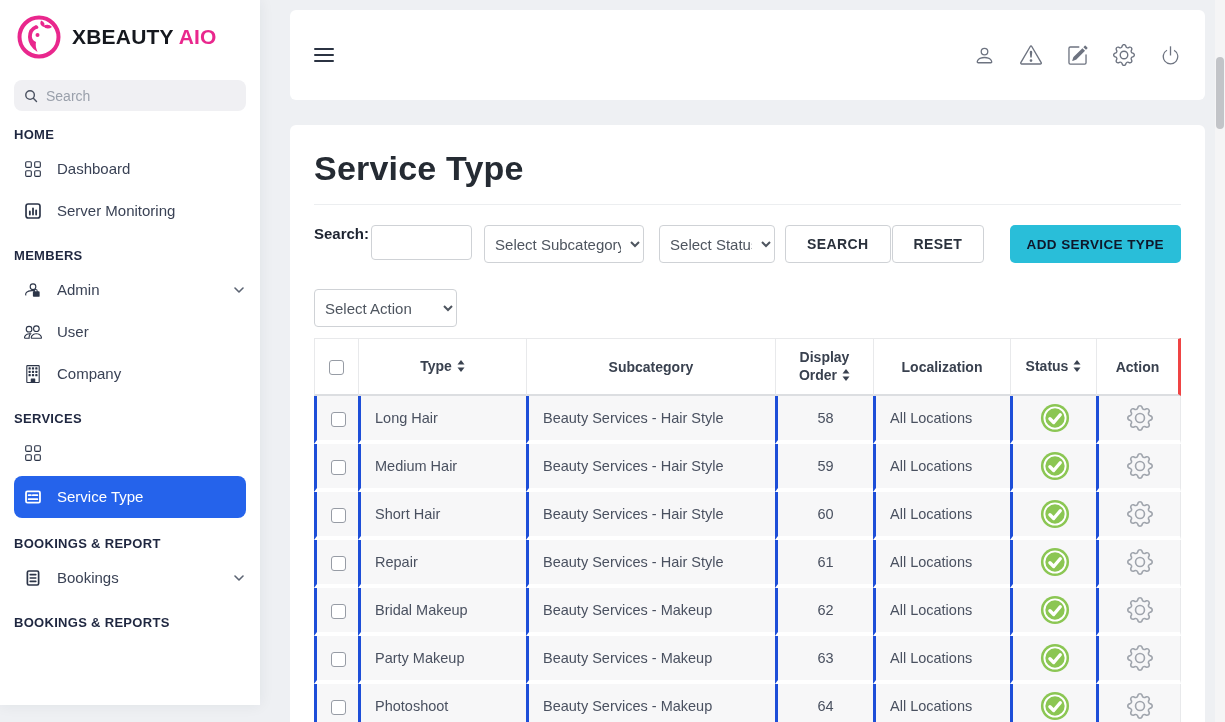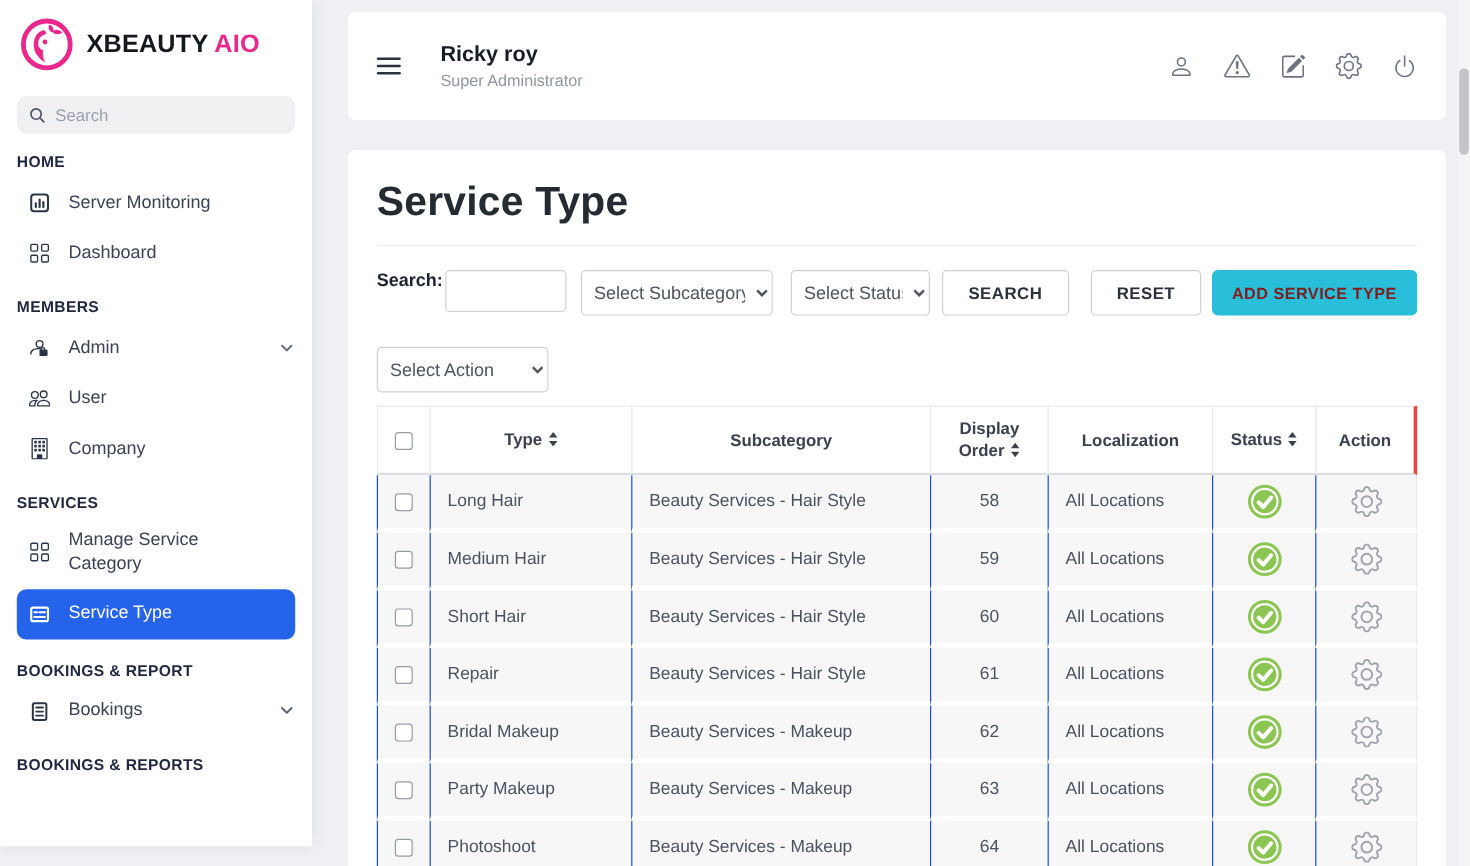--- a/index.html
+++ b/index.html
@@ -49,33 +49,33 @@
   .search-box { width:101px; height:35px; border:1px solid #cfd2d6; border-radius:4px;
                 font-size:15px; padding:0 8px; color:#3a4150; outline:none; font-family:inherit; }
   select { height:38px; border:1px solid #cfd2d6; border-radius:4px; background:#fff;
            color:#4e555f; font-size:15px; padding:0 6px; font-family:inherit; outline:none; }
   .sel-subcategory { width:160px; margin-left:12px; }
   .sel-status { width:116px; margin-left:15px; }
   .btn-ghost { height:38px; padding:0 21px; background:#fff; border:1px solid #cfd2d6; border-radius:4px;
                font-size:14px; font-weight:700; color:#2a313c; letter-spacing:.4px; cursor:pointer;
                font-family:inherit; }
   .btn-search { margin-left:10px; }
-  .btn-reset  { margin-left:18px; }
+  .btn-reset  { margin-left:1px; }
   .btn-add { margin-left:auto; height:38px; padding:0 17px; background:#29bed9; border:none; border-radius:5px;
-             color:#7f1d1d; font-weight:700; font-size:13.5px; letter-spacing:.4px; cursor:pointer; font-family:inherit; }
+             color:#0f172a; font-weight:700; font-size:13.5px; letter-spacing:.4px; cursor:pointer; font-family:inherit; }
   .action-row { margin-top:26px;text-decoration:underline; }
   .sel-action { width:143px; }
 
   
   table { margin-top:11px; width:100%; border-collapse:separate; border-spacing:0; table-layout:fixed; }
   th { background:#fff; border-top:1px solid #e8e9eb; border-bottom:2px solid #dcdee1; border-left:1px solid #e8e9eb;
        padding:9px 14px; font-size:14px; font-weight:700; color:#39414f; text-align:center; vertical-align:middle;
        height:52px; line-height:1.3; }
   th:last-child { border-right:3px solid #ef4444; }
-  td { background:#f7f7f8; border-left:1px solid #1d4ed8; border-bottom:4px solid #fff;
+  td { background:#f7f7f8; border-left:3px solid #1d4ed8; border-bottom:4px solid #fff;
        padding:0 14px; height:48px; font-size:14.5px; color:#4a5160; vertical-align:middle; }
   td:last-child { border-right:1px solid #e8e9eb; }
   .c-center { text-align:center; }
   .sort-ic { display:inline-block; margin-left:5px; vertical-align:-1px; }
   input[type="checkbox"] { appearance:none; -webkit-appearance:none; width:15px; height:15px;
        border:1px solid #979ca5; border-radius:3px; background:#fff; cursor:pointer; vertical-align:middle; }
   .status-wrap, .gear-wrap { display:inline-flex; cursor:pointer; vertical-align:middle; }
   .gear-wrap { color:#a0a5ad; }
 
   
@@ -164,33 +164,33 @@
     <svg width="14" height="14" viewBox="0 0 15 15" style="color:#4a5160">
         <use href="#i-magnifier"></use>
       </svg>
     <input type="text" placeholder="Search" style="">
   </div>
 
   <nav>
     <div class="section-label">HOME</div>
     <div class="nav-item">
       <span class="nicon">
+          <svg width="18" height="18" viewBox="0 0 16 16" fill="currentColor">
+            <use href="#i-grid"></use>
+          </svg>
+        </span>
+      <span class="nav-label">Dashboard</span>
+    </div>
+    <div class="nav-item">
+      <span class="nicon">
           <svg width="18" height="18" viewBox="0 0 16 16">
             <use href="#i-chart"></use>
           </svg>
         </span>
       <span class="nav-label">Server Monitoring</span>
-    </div>
-    <div class="nav-item">
-      <span class="nicon">
-          <svg width="18" height="18" viewBox="0 0 16 16" fill="currentColor">
-            <use href="#i-grid"></use>
-          </svg>
-        </span>
-      <span class="nav-label">Dashboard</span>
     </div>
 
     <div class="section-label">MEMBERS</div>
     <div class="nav-item">
       <span class="nicon">
           <svg width="18" height="18" viewBox="0 0 16 16" fill="currentColor">
             <use href="#i-person-lock"></use>
           </svg>
         </span>
       <span class="nav-label">Admin</span>
@@ -217,21 +217,20 @@
       <span class="nav-label">Company</span>
     </div>
 
     <div class="section-label">SERVICES</div>
     <div class="nav-item">
       <span class="nicon">
           <svg width="18" height="18" viewBox="0 0 16 16" fill="currentColor">
             <use href="#i-grid"></use>
           </svg>
         </span>
-      <span class="nav-label" style="max-width:150px">Manage Service Category</span>
     </div>
     <div class="nav-item active">
       <span class="nicon">
           <svg width="18" height="18" viewBox="0 0 16 16">
             <use href="#i-card"></use>
           </svg>
         </span>
       <span class="nav-label">Service Type</span>
     </div>
 
@@ -255,24 +254,20 @@
 </aside>
 
 <div class="main">
 
   <header class="topbar">
     <div class="burger">
         <span></span>
         <span></span>
         <span></span>
       </div>
-    <div class="user-block">
-      <div class="user-name">Ricky roy</div>
-      <div class="user-role">Super Administrator</div>
-    </div>
     <div class="top-icons">
       <span class="ticon">
           <svg width="21" height="21" viewBox="0 0 16 16" fill="currentColor">
             <use href="#i-person"></use>
           </svg>
         </span>
       <span class="ticon">
           <svg width="22" height="22" viewBox="0 0 16 16" fill="currentColor">
             <use href="#i-warning"></use>
           </svg>

